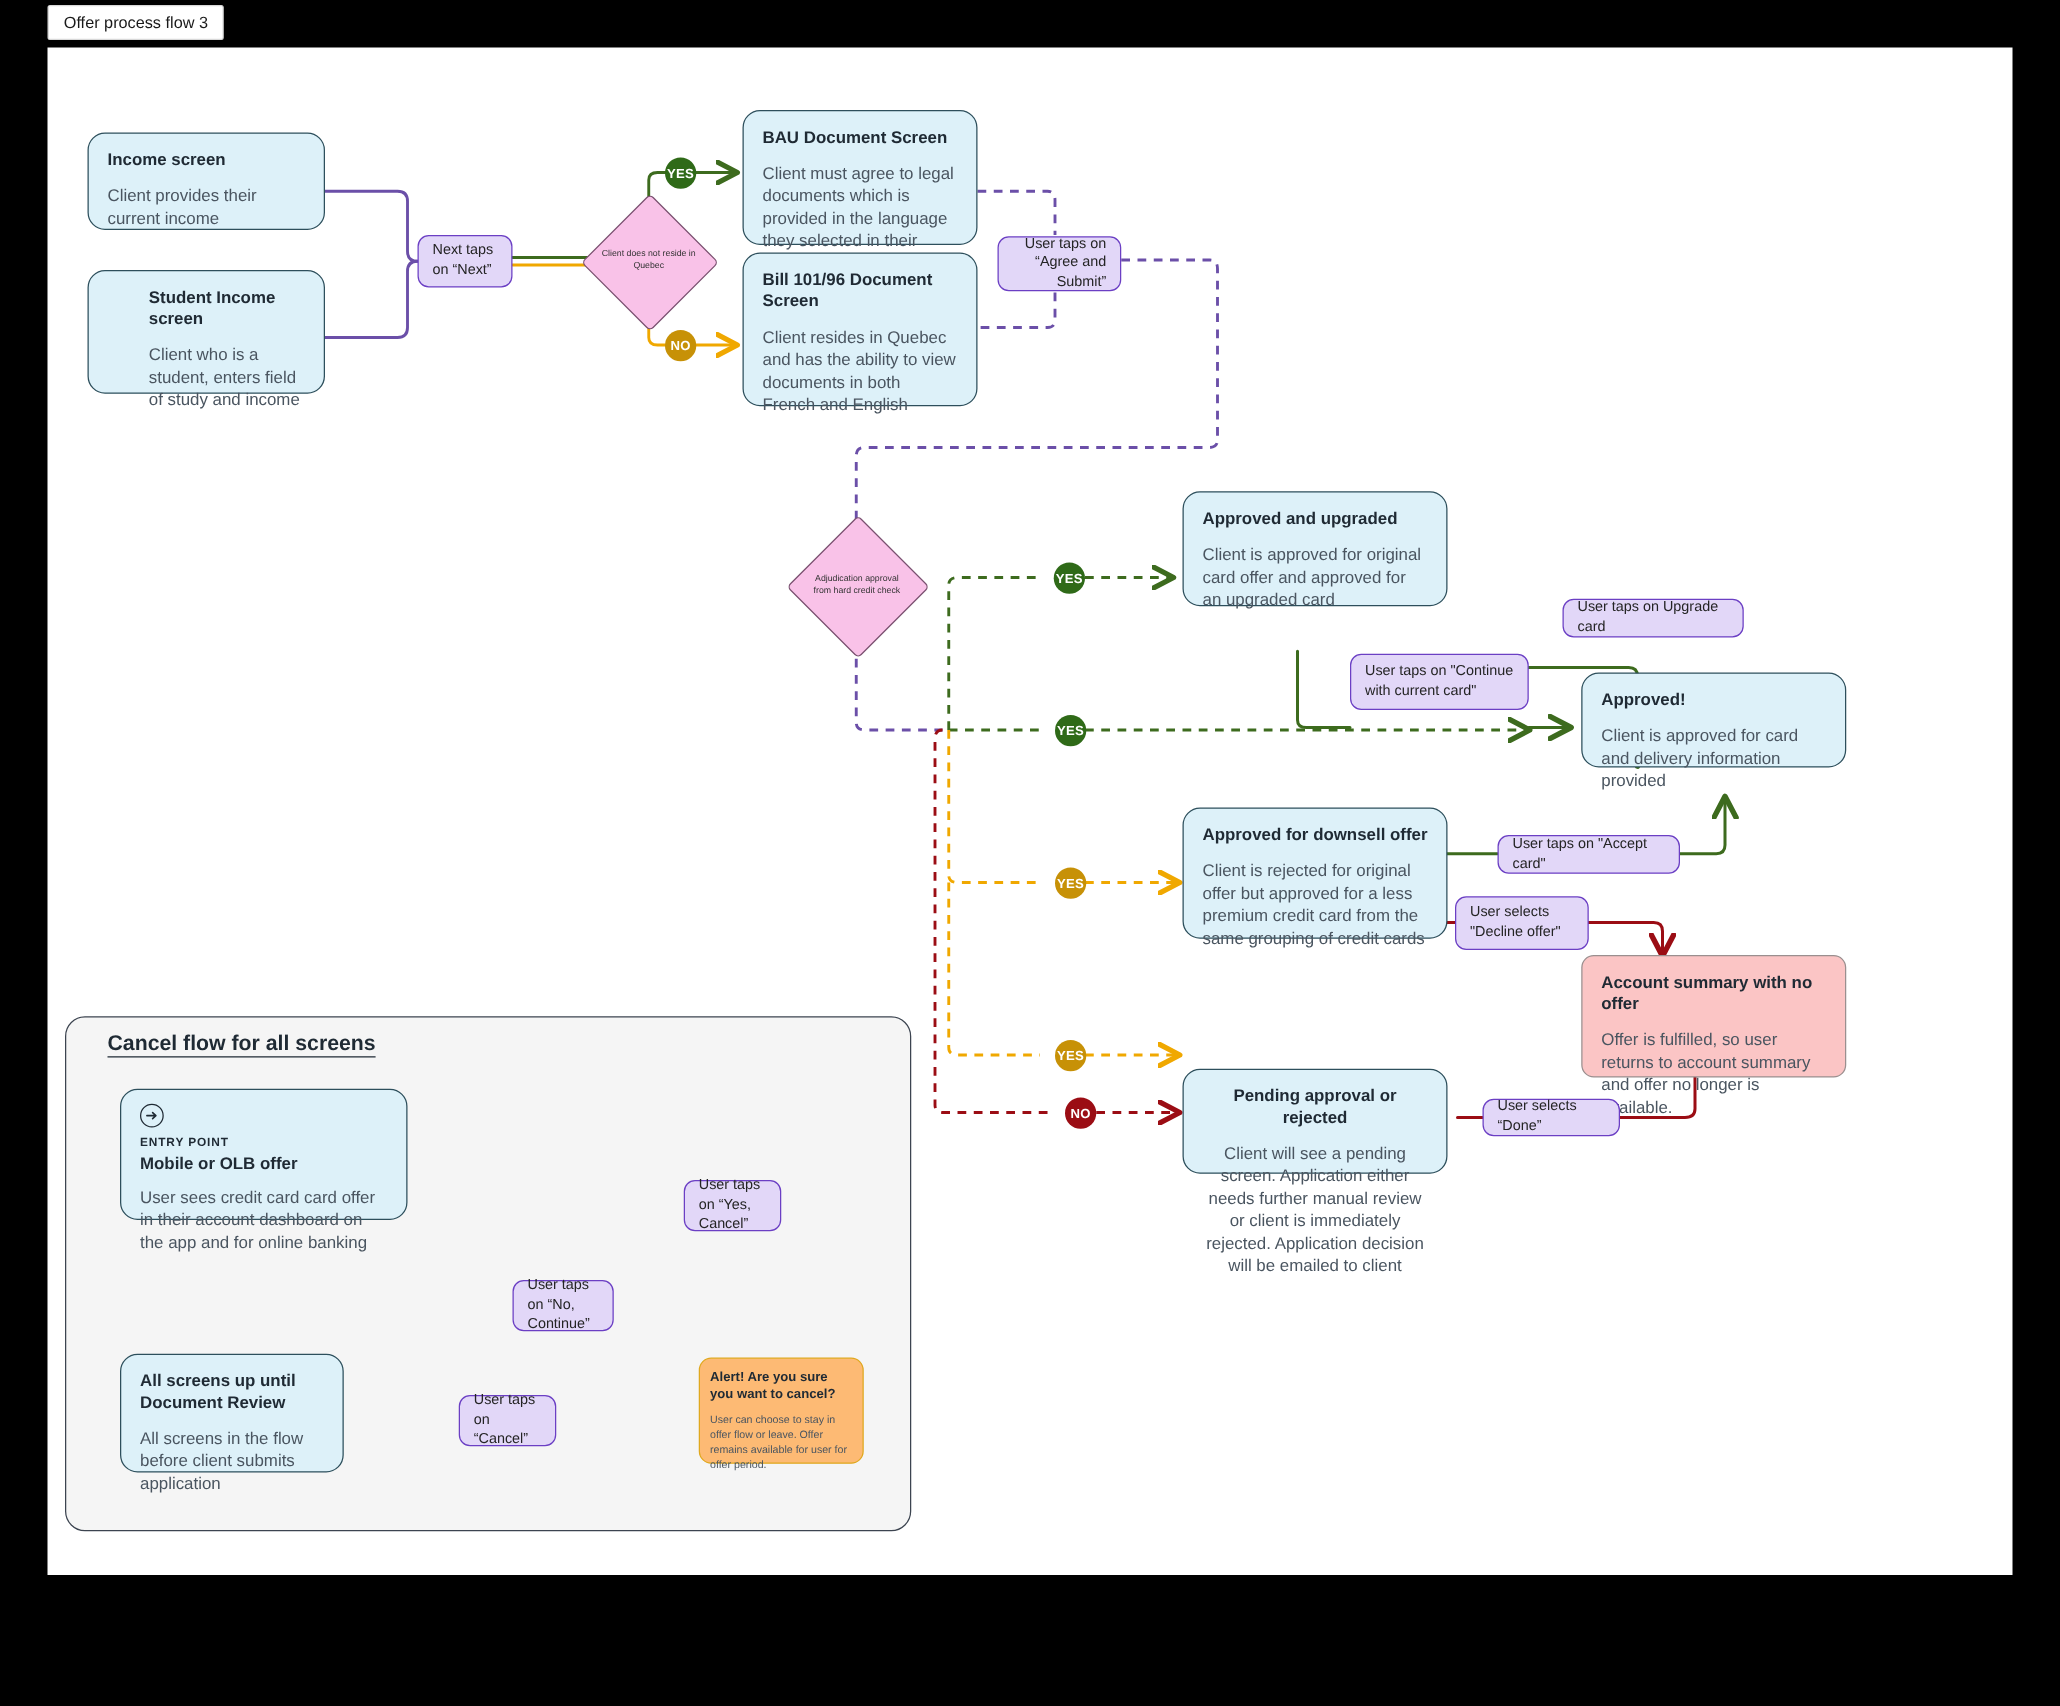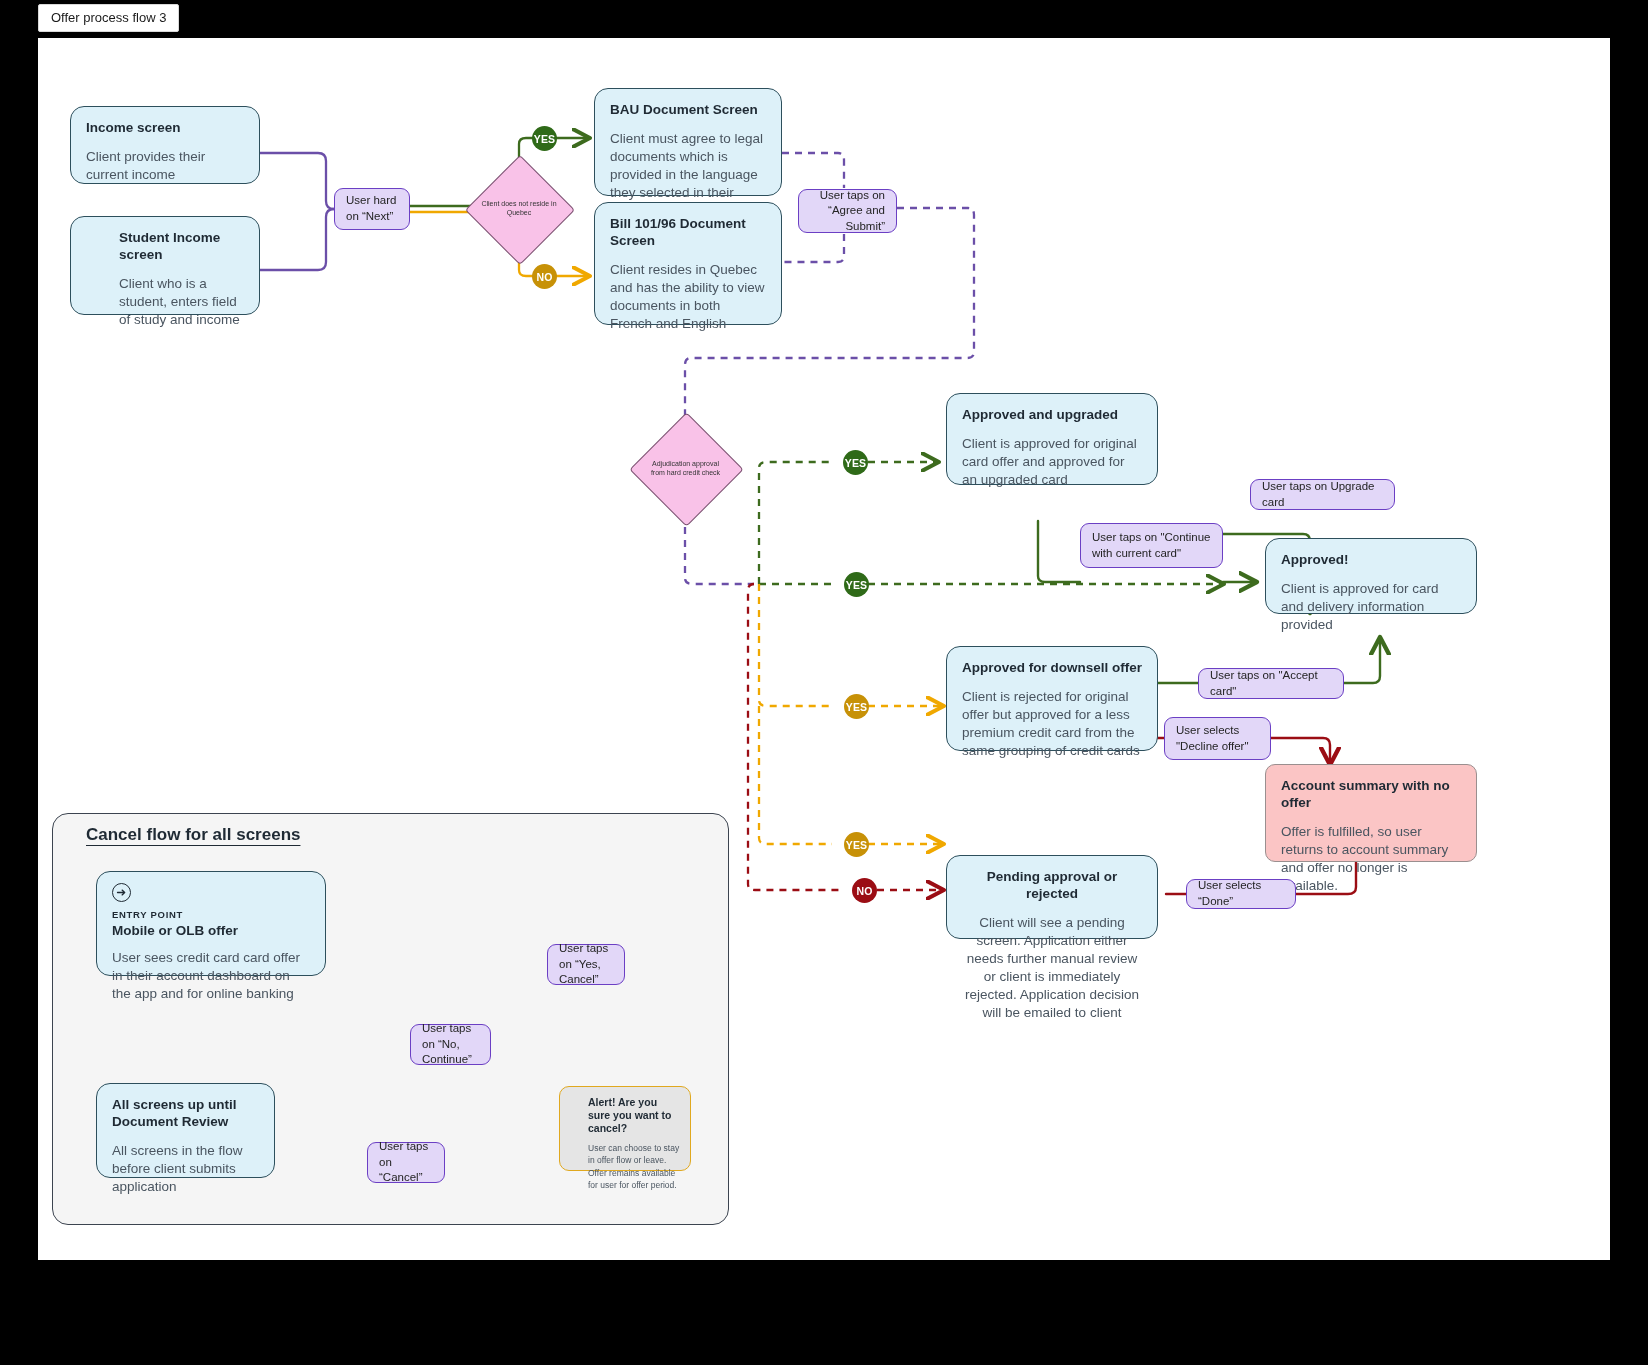--- a/index.html
+++ b/index.html
@@ -103,24 +103,24 @@
     display:flex;align-items:center;justify-content:center;
     margin-bottom:7px;
   }
   .entry .arrowcircle svg{display:block;}
   .entry .eyebrow{
     font-size:9.5px;font-weight:bold;letter-spacing:.7px;color:#1f2a34;
     margin:0 0 3px 0;text-transform:uppercase;
   }
 
   .alertbox{
-    background:#e5e5e5;
+    background:#fdba74;
     border:1.5px solid #e0a81e;
     border-radius:10px;
-    padding:9px 10px 10px 28px;
+    padding:9px 10px 10px 8px;
   }
   .alertbox .t{font-size:10.5px;font-weight:bold;color:#1f2a34;line-height:1.25;margin:0 0 7px 0;}
   .alertbox .b{font-size:8.5px;color:#4a5560;line-height:1.42;margin:0;}
 </style>
 </head>
 <body>
 
 <div id="tab">
   <span>Offer process flow 3</span>
 </div>
@@ -226,21 +226,21 @@
     <p class="t">Income screen</p>
     <p class="b">Client provides their current income</p>
   </div>
 
   <div class="node screen" style="left:32px;top:178px;width:190px;height:99px;padding-left:48px;">
     <p class="t">Student Income screen</p>
     <p class="b">Client who is a student, enters field of study and income</p>
   </div>
 
   <div class="node pill" style="left:296px;top:150px;width:76px;height:42px;">
-    <span>User hard on “Next”</span>
+    <span>Next taps on “Next”</span>
   </div>
 
   <div class="node" style="left:443px;top:133px;width:76px;height:76px;">
     <div class="diamond" style="width:100%;height:100%;"></div>
     <div class="dlabel">Client does not reside in Quebec</div>
   </div>
 
   <div class="badge yes-g" style="left:494px;top:88px;">
       <span>YES</span>
     </div>
@@ -349,21 +349,21 @@
 
   <div class="node pill" style="left:372px;top:986px;width:81px;height:41px;">
     <span>User taps on “No, Continue”</span>
   </div>
 
   <div class="node screen" style="left:58px;top:1045px;width:179px;height:95px;">
     <p class="t">All screens up until Document Review</p>
     <p class="b">All screens in the flow before client submits application</p>
   </div>
 
-  <div class="node pill" style="left:329px;top:1078px;width:78px;height:41px;margin-top:26px;">
+  <div class="node pill" style="left:329px;top:1078px;width:78px;height:41px;">
     <span>User taps on “Cancel”</span>
   </div>
 
   <div class="node alertbox" style="left:521px;top:1048px;width:132px;height:85px;">
     <p class="t">Alert! Are you sure you want to cancel?</p>
     <p class="b">User can choose to stay in offer flow or leave. Offer remains available for user for offer period.</p>
   </div>
 
 </div>
 

